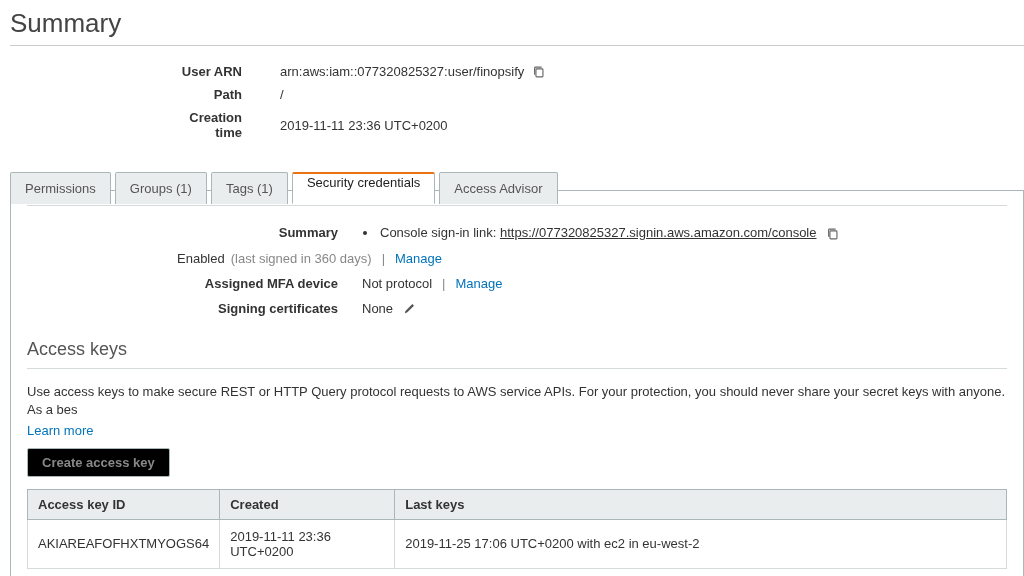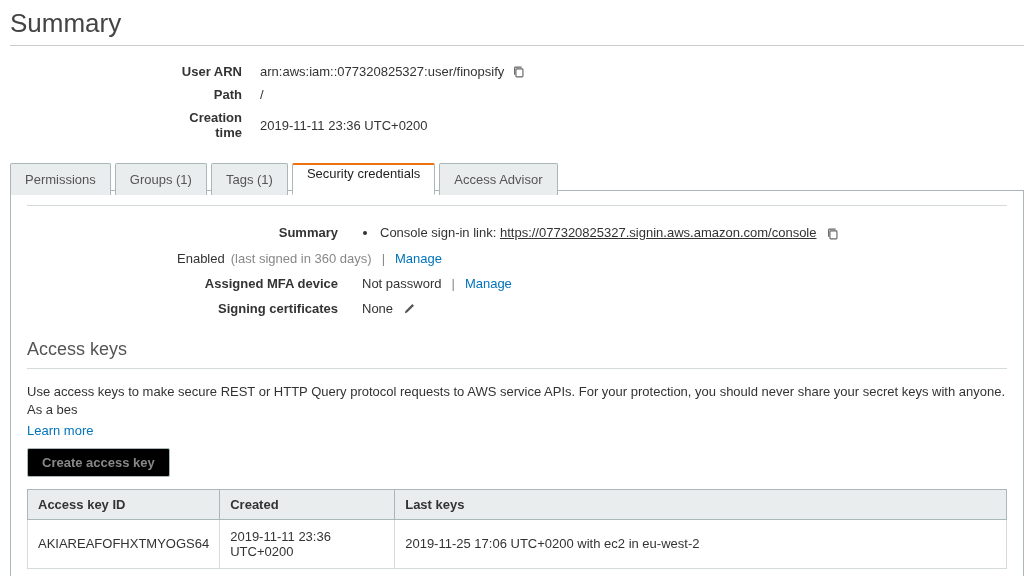--- a/index.html
+++ b/index.html
@@ -25,20 +25,21 @@
     margin-bottom: 14px;
   }
   .meta-table {
     margin-left: 150px;
     margin-bottom: 14px;
   }
   .meta-row {
     display: flex;
     align-items: center;
     padding: 4px 0;
+    gap: 20px;
   }
   .meta-label {
     width: 100px;
     text-align: right;
     font-weight: 700;
     color: #333;
     font-size: 13px;
     padding-right: 18px;
   }
   .meta-value {
@@ -64,21 +65,21 @@
     padding: 8px 14px;
     margin-right: 4px;
     background: #eaeded;
     border: 1px solid #aab7b8;
     border-bottom: none;
     border-radius: 2px 2px 0 0;
     color: #555;
     font-size: 13px;
     cursor: pointer;
     position: relative;
-    top: 5px;
+    top: 14px;
   }
   .tab.active {
     background: #fff;
     color: #222;
     border-top: 2px solid #ec7211;
     padding-top: 1px;
     border-bottom: 1px solid #fff;
   }
   .panel {
     border: 1px solid #aab7b8;
@@ -236,21 +237,21 @@
       <div class="cred-value">
         <span>Enabled</span>
         <span class="muted">(last signed in 360 days)</span>
         <span class="sep">|</span>
         <a class="link">Manage</a>
       </div>
     </div>
     <div class="cred-row">
       <div class="cred-label">Assigned MFA device</div>
       <div class="cred-value">
-        <span>Not password</span>
+        <span>Not protocol</span>
         <span class="sep">|</span>
         <a class="link">Manage</a>
       </div>
     </div>
     <div class="cred-row">
       <div class="cred-label">Signing certificates</div>
       <div class="cred-value">
         <span>None</span>
         <span class="edit-icon">
           <svg viewBox="0 0 16 16" width="13" height="13" fill="currentColor">

